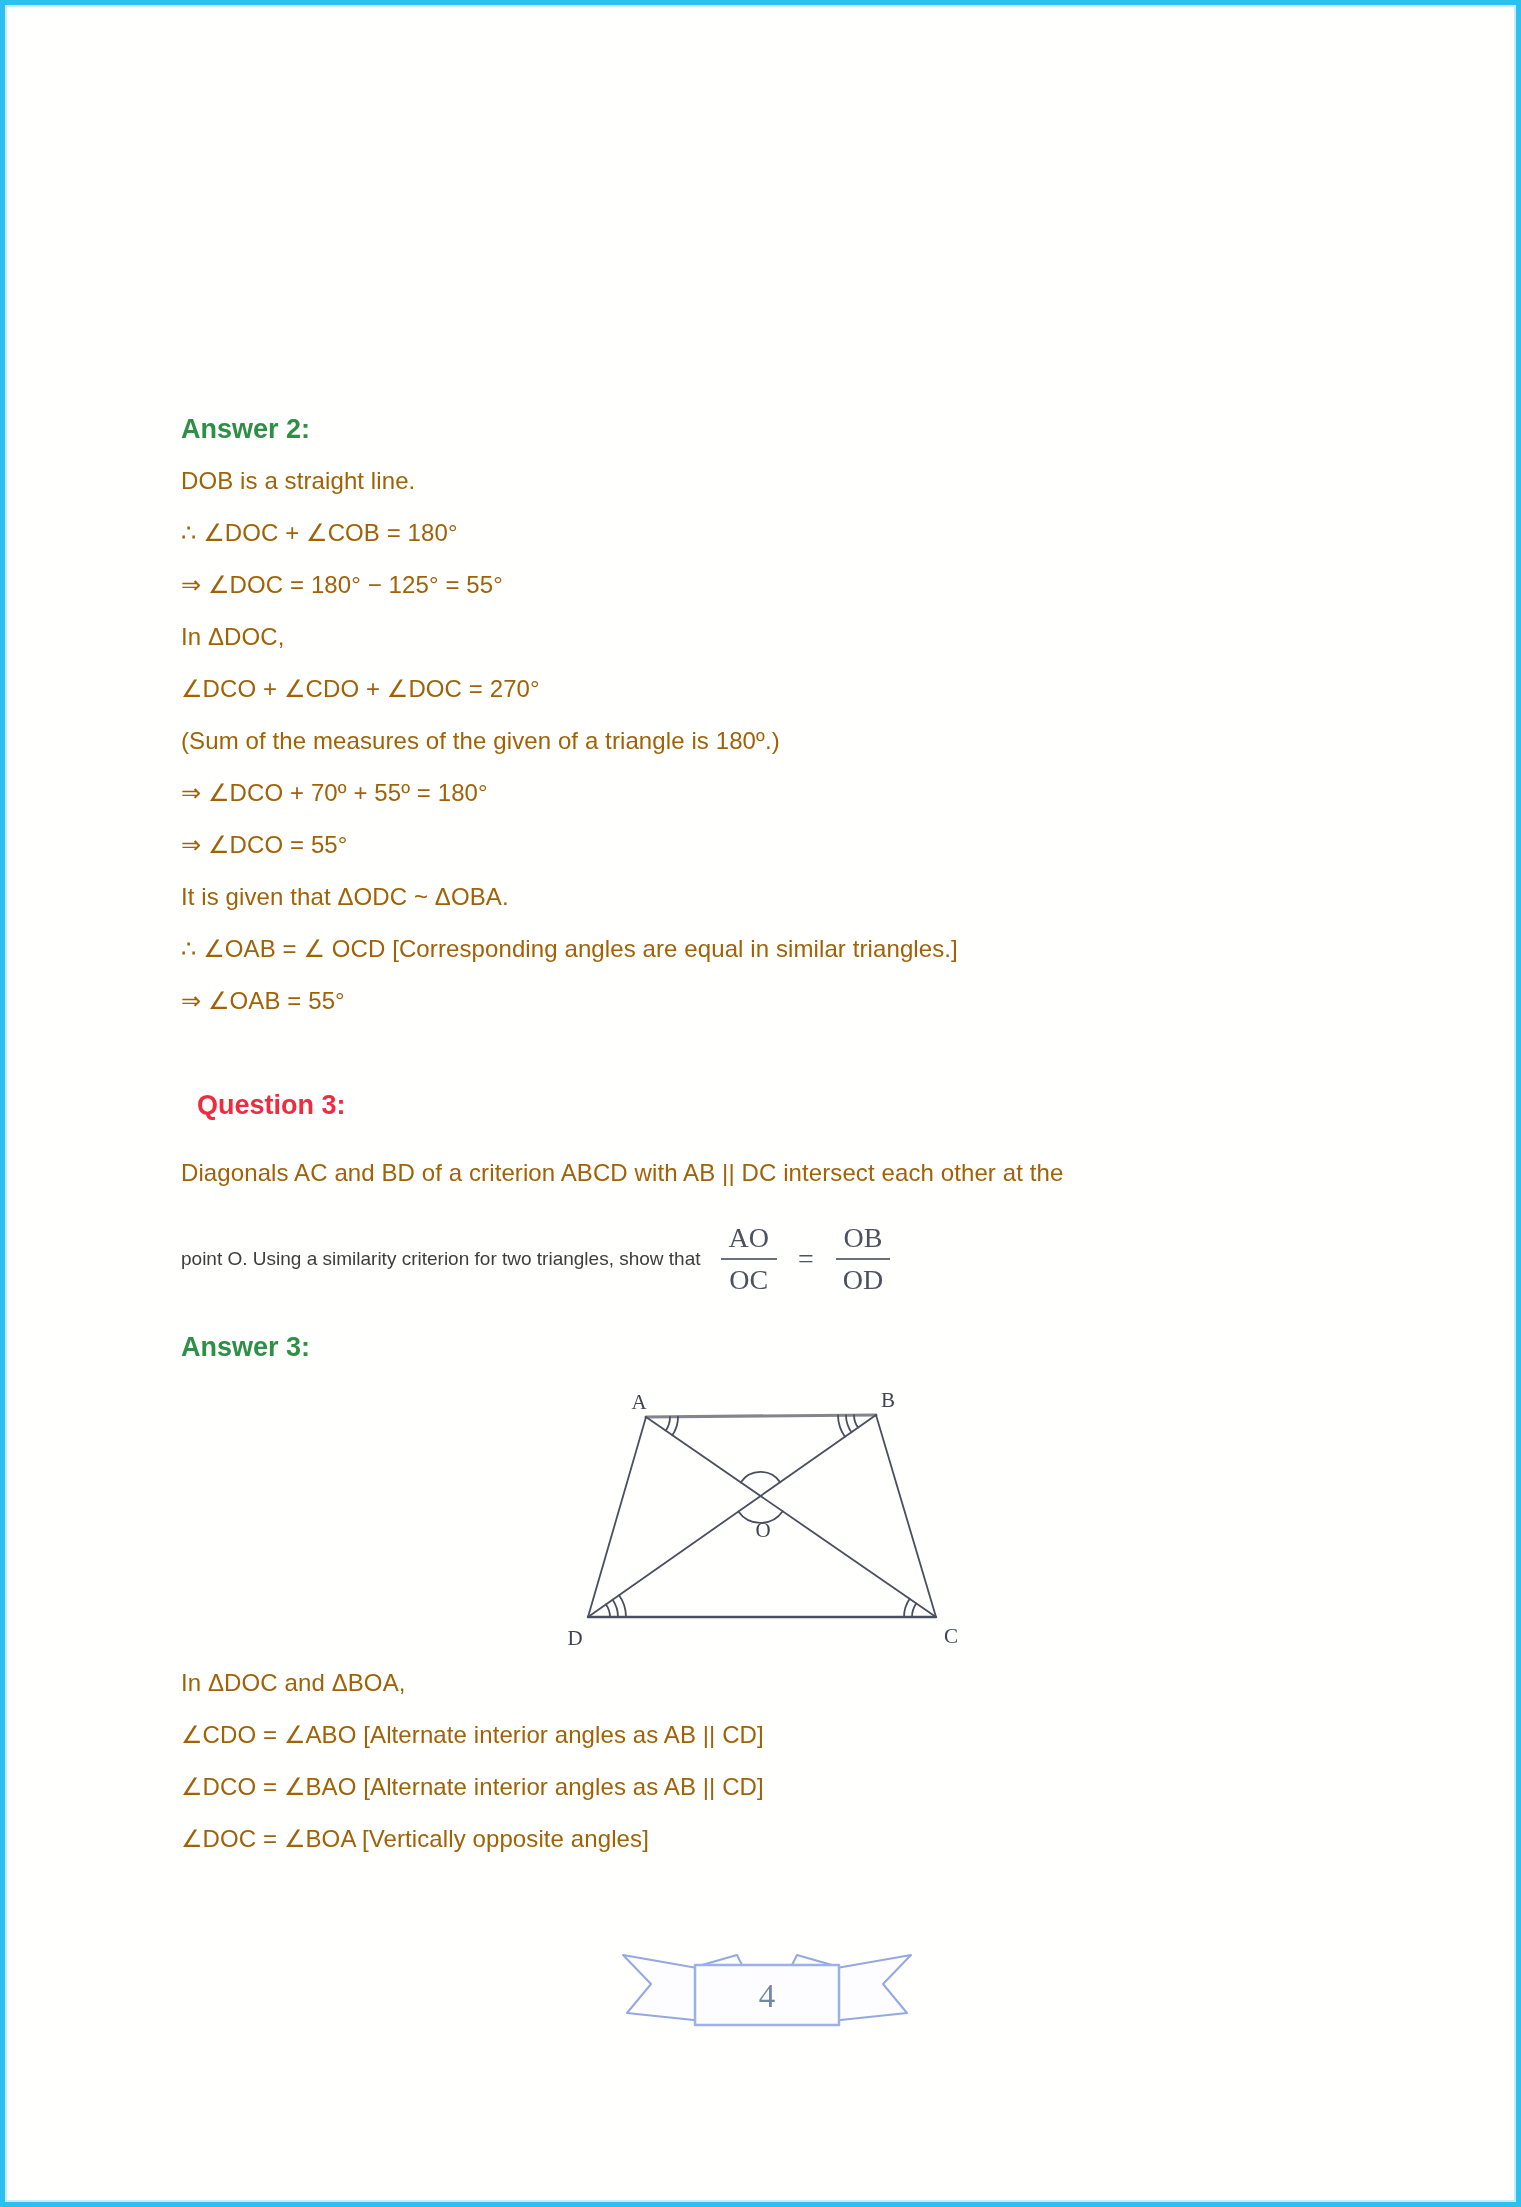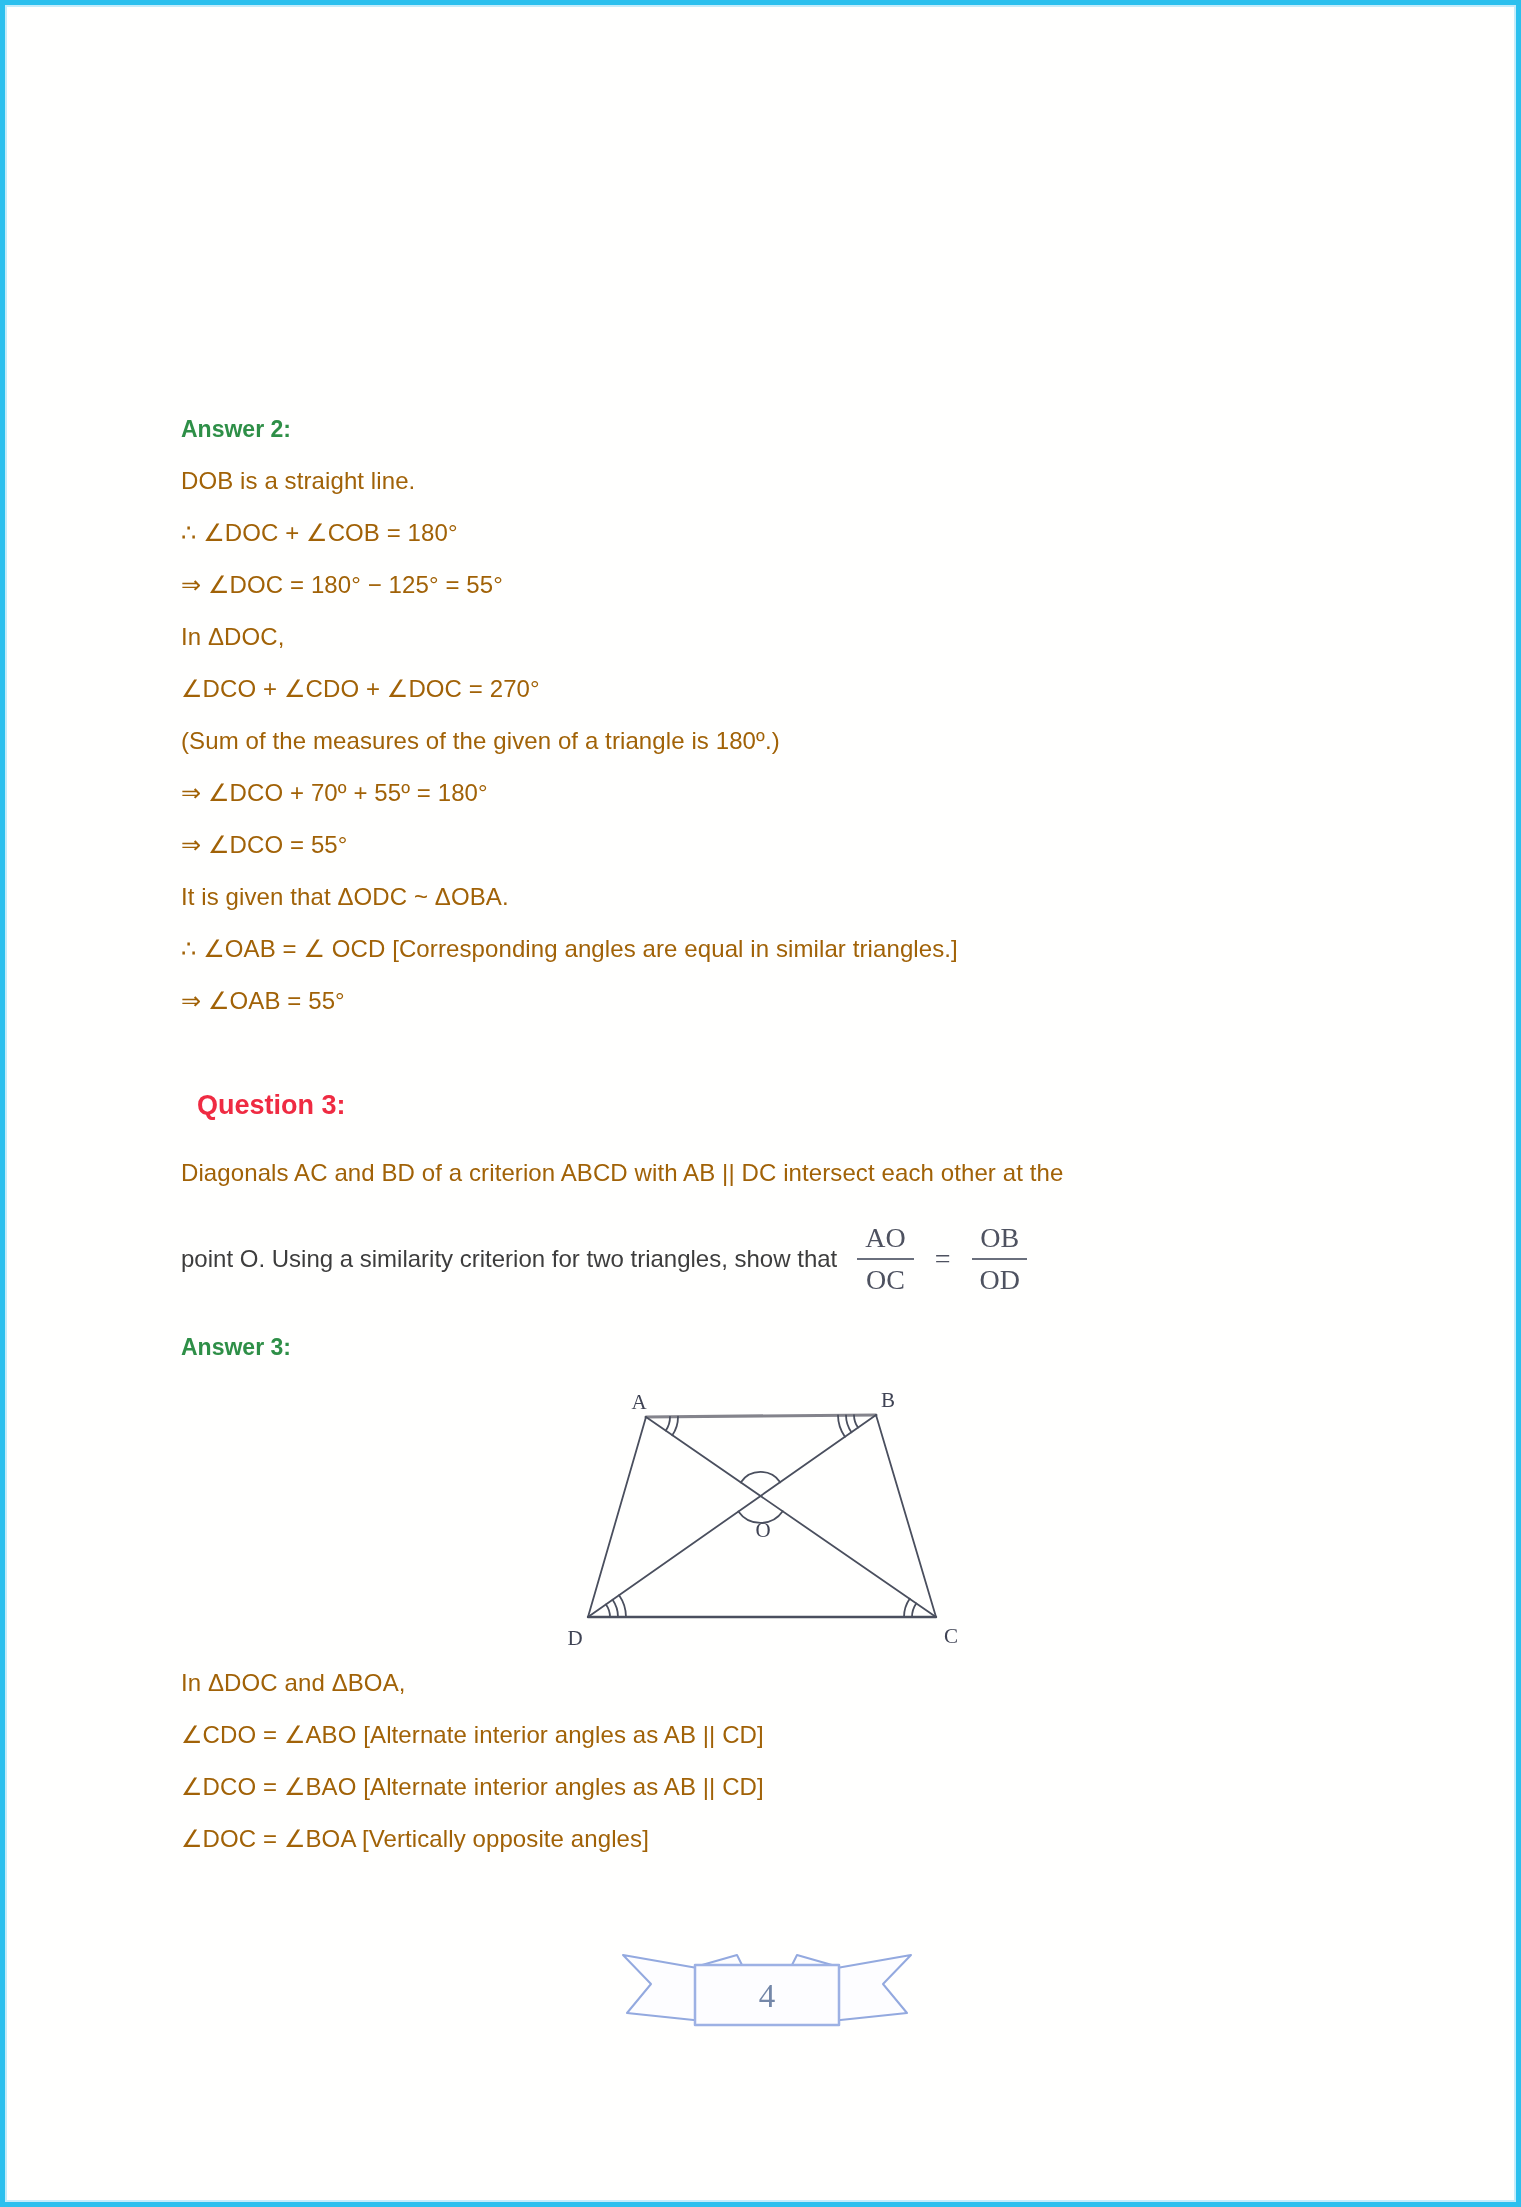--- a/index.html
+++ b/index.html
@@ -18,39 +18,39 @@
   .line {
     margin:0;
     font-size:24px;
     line-height:52px;
     letter-spacing:0.1px;
     white-space:pre;
     color:#a16207;
   }
   .h-answer {
     margin:0;
-    font-size:23px;
+    font-size:27px;
     font-weight:bold;
     line-height:52px;
     color:#2e8f47;
   }
   .h-question {
     margin:16px;
     font-size:27px;
     font-weight:bold;
     line-height:52px;
     color:#ef2b42;
   }
   .q-row {
     display:flex;
     align-items:center;
     margin-top:10px;
     height:100px;
   }
-  .q-row .qtext { font-size:24px; color:#3d3d3d; white-space:pre; }
+  .q-row .qtext { font-size:19px; color:#3d3d3d; white-space:pre; }
   .frac-group {
     display:inline-flex;
     align-items:center;
     margin-left:20px;
     font-family:"Liberation Serif", serif;
     color:#4e5260;
     gap:9px;
   }
   .fraction {
     display:inline-flex;

